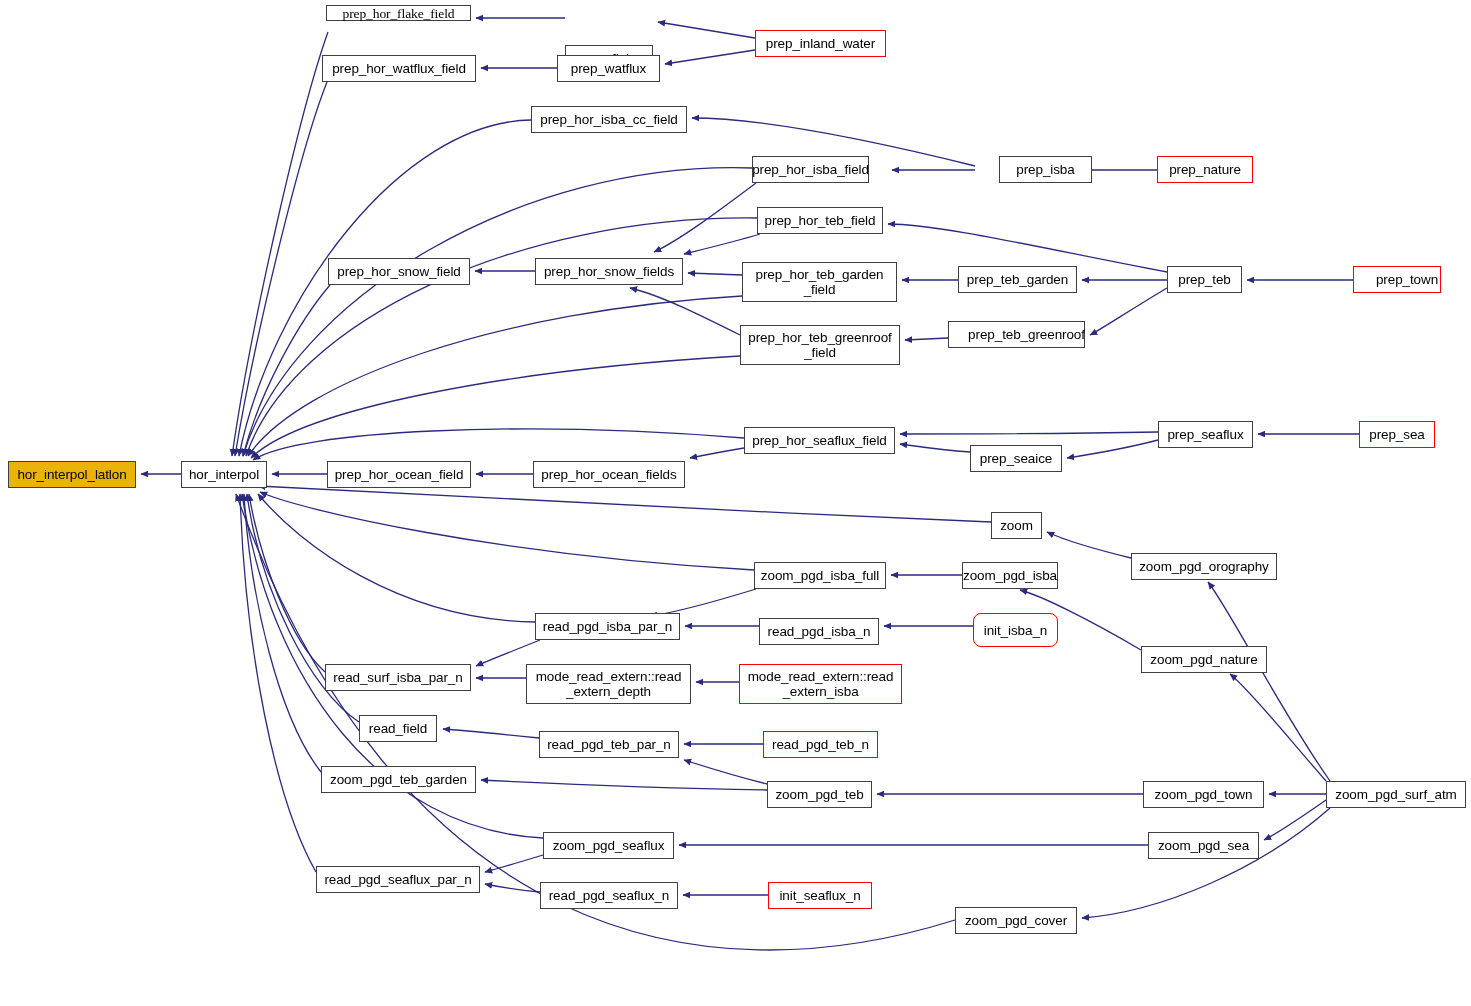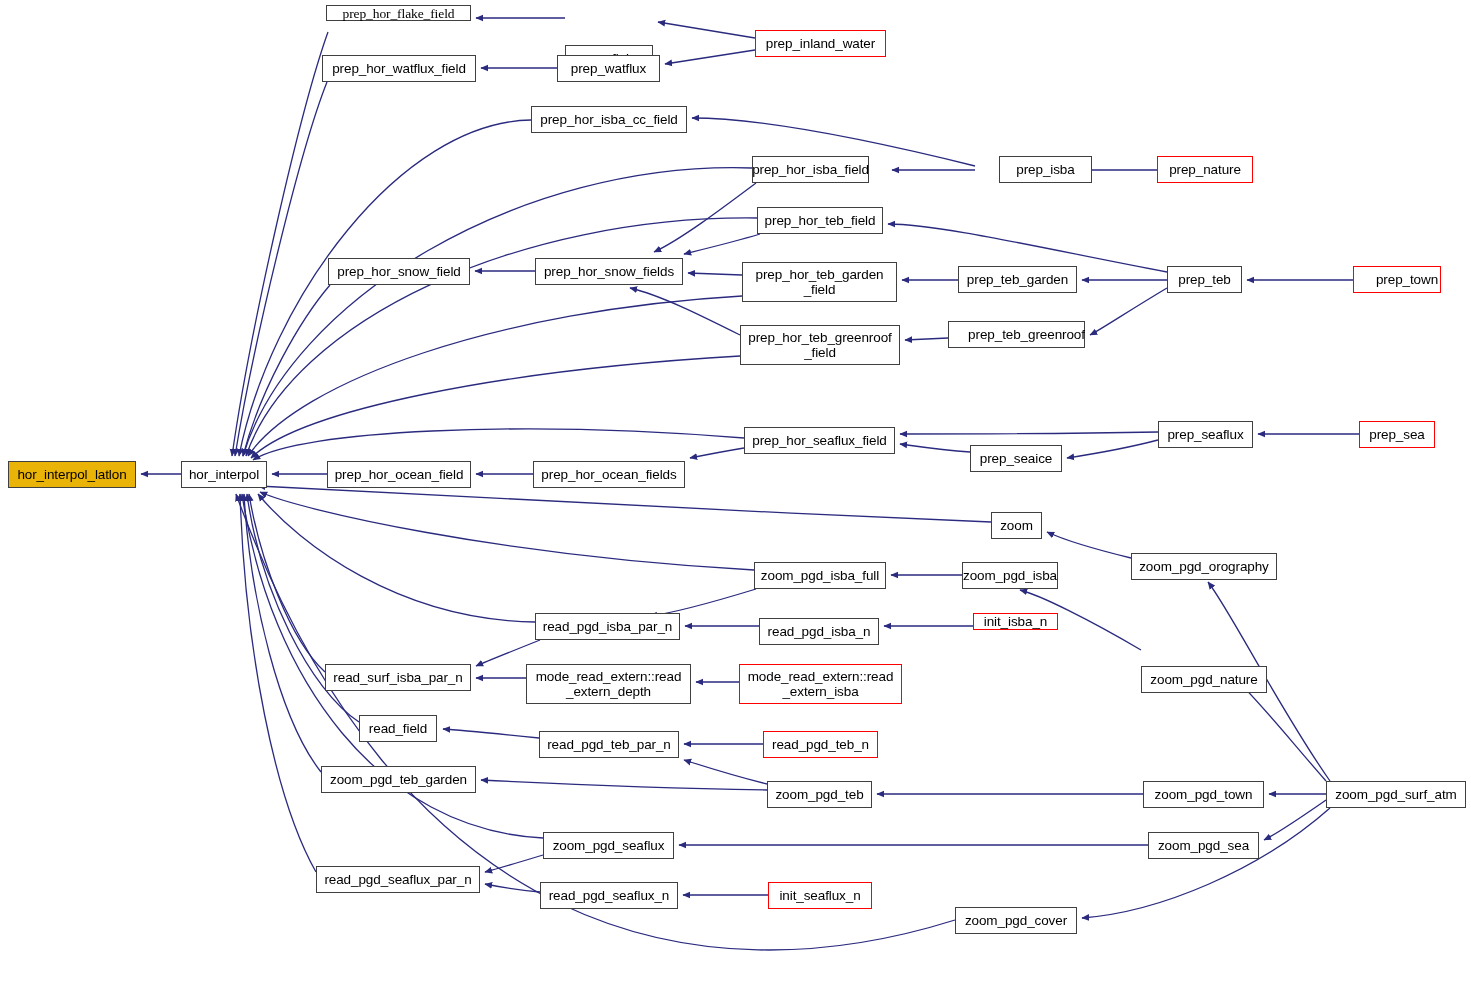--- a/index.html
+++ b/index.html
@@ -156,22 +156,22 @@
     <div class="node" style="left: 1158px; top: 421px; width: 95px; height: 27px;"><span>prep_seaflux</span></div>
     <div class="node red" style="left: 1359px; top: 421px; width: 76px; height: 27px;"><span>prep_sea</span></div>
     <div class="node" style="left: 327px; top: 461px; width: 144px; height: 27px;"><span>prep_hor_ocean_field</span></div>
     <div class="node" style="left: 533px; top: 461px; width: 152px; height: 27px;"><span>prep_hor_ocean_fields</span></div>
     <div class="node" style="left: 991px; top: 512px; width: 51px; height: 27px;"><span>zoom</span></div>
     <div class="node" style="left: 1131px; top: 553px; width: 146px; height: 27px;"><span>zoom_pgd_orography</span></div>
     <div class="node" style="left: 754px; top: 562px; width: 132px; height: 27px;"><span>zoom_pgd_isba_full</span></div>
     <div class="node" style="left: 962px; top: 562px; width: 96px; height: 27px;"><span>zoom_pgd_isba</span></div>
     <div class="node" style="left: 535px; top: 613px; width: 145px; height: 27px;"><span>read_pgd_isba_par_n</span></div>
     <div class="node" style="left: 759px; top: 600px; width: 120px; height: 27px; margin-top: 18px;"><span>read_pgd_isba_n</span></div>
-    <div class="node red" style="left: 973px; top: 613px; width: 85px; height: 17px;"><span>init_isba_n</span></div>
-    <div class="node" style="left: 1141px; top: 666px; width: 126px; height: 27px;"><span>zoom_pgd_nature</span></div>
+    <div class="node red" style="left: 973px; top: 613px; width: 85px; height: 34px; border-radius: 8px;"><span>init_isba_n</span></div>
+    <div class="node" style="left: 1141px; top: 646px; width: 126px; height: 27px;"><span>zoom_pgd_nature</span></div>
     <div class="node" style="left: 325px; top: 664px; width: 146px; height: 27px;"><span>read_surf_isba_par_n</span></div>
     <div class="node" style="left: 526px; top: 664px; width: 165px; height: 40px;"><span>mode_read_extern::read
 _extern_depth</span></div>
     <div class="node red" style="left: 739px; top: 664px; width: 163px; height: 40px;"><span>mode_read_extern::read
 _extern_isba</span></div>
     <div class="node" style="left: 359px; top: 715px; width: 78px; height: 27px;"><span>read_field</span></div>
     <div class="node" style="left: 539px; top: 731px; width: 140px; height: 27px;"><span>read_pgd_teb_par_n</span></div>
     <div class="node red" style="left: 763px; top: 731px; width: 115px; height: 27px;"><span>read_pgd_teb_n</span></div>
     <div class="node" style="left: 321px; top: 766px; width: 155px; height: 27px;"><span>zoom_pgd_teb_garden</span></div>
     <div class="node" style="left: 767px; top: 781px; width: 105px; height: 27px;"><span>zoom_pgd_teb</span></div>

